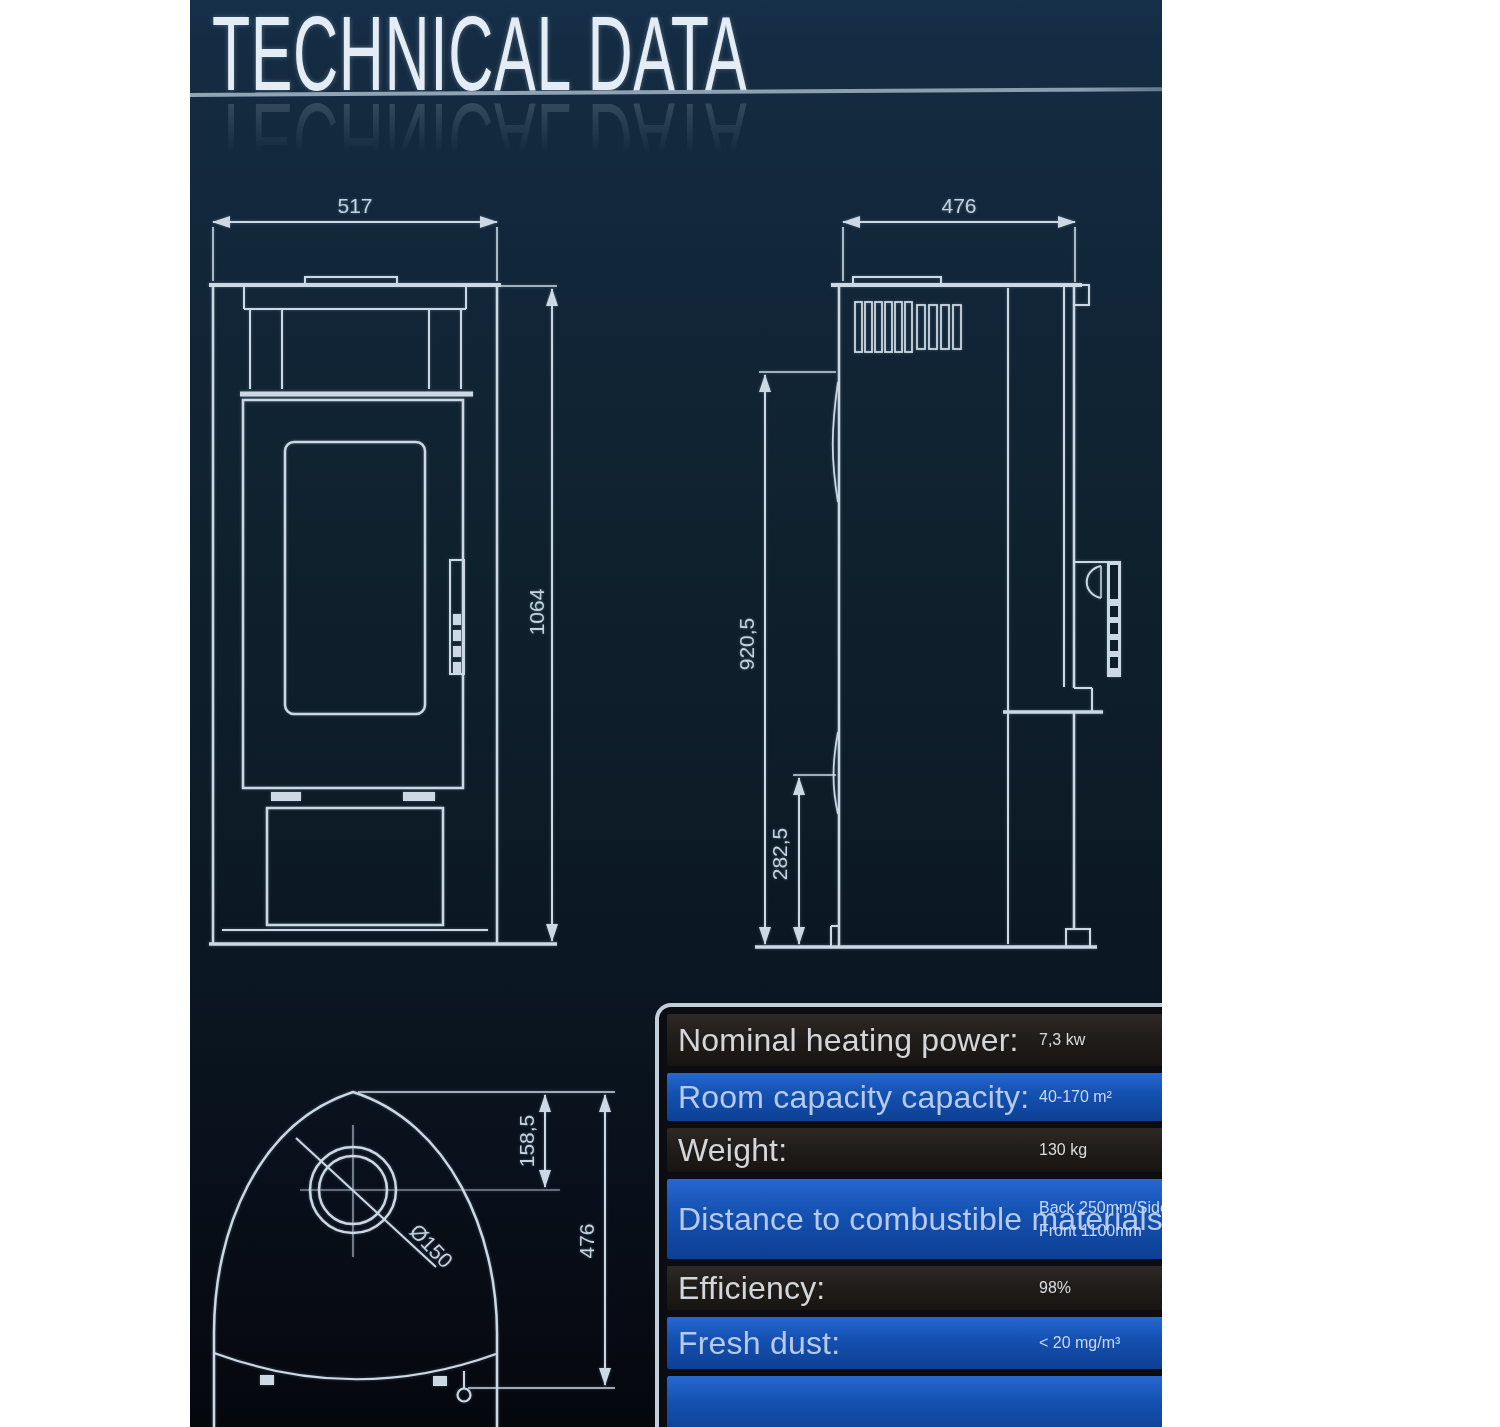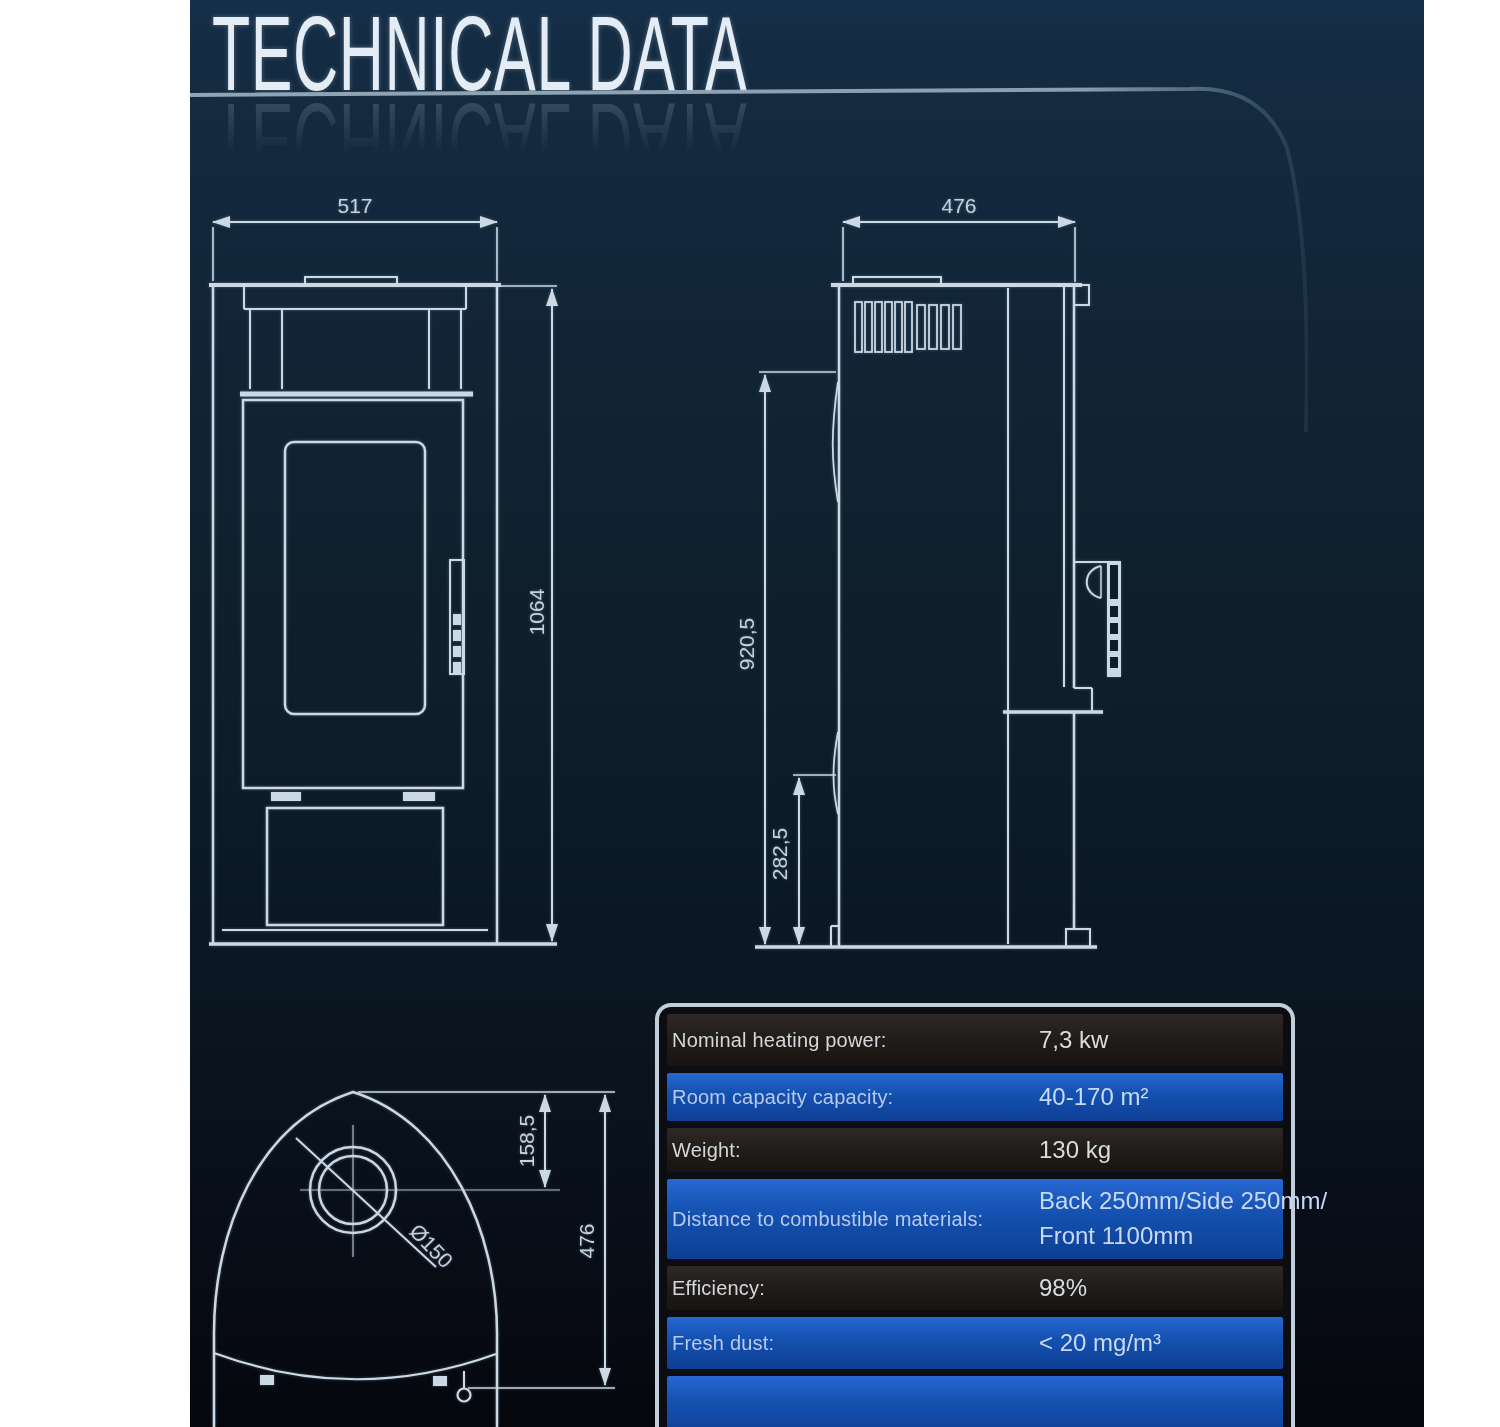--- a/index.html
+++ b/index.html
@@ -1,18 +1,18 @@
 <!DOCTYPE html>
 <html><head>
 <meta charset="utf-8">
 <style>
   html,body{margin:0;padding:0;background:#ffffff;}
   .page{position:relative;width:1500px;height:1427px;background:#ffffff;overflow:hidden;
         font-family:"Liberation Sans", sans-serif;}
-  .content{position:absolute;left:190px;top:0;width:1234px;height:1427px;overflow:hidden;
+  .content{position:absolute;left:190px;top:0;width:972px;height:1427px;overflow:hidden;
     background:linear-gradient(180deg,#16304a 0%,#142c43 3%,#13293e 10%,#112537 22%,
       #10222f 35%,#0e1e2a 48%,#0c1a25 60%,#0a1520 72%,#080f1a 84%,#070a12 94%,#05070d 100%);}
   
   .page-title{position:absolute;left:22px;top:0px;font-size:106px;line-height:1.0;
     font-weight:400;color:#e4edf5;letter-spacing:1px;white-space:nowrap;
     transform:scaleX(0.59);transform-origin:left top;
     text-shadow:0 0 7px rgba(220,235,250,.30);}
   .title-reflection{position:absolute;left:22px;top:88px;font-size:106px;line-height:1.0;
     font-weight:400;color:#9fb8cc;letter-spacing:1px;white-space:nowrap;opacity:.30;
     transform:scaleX(0.59) scaleY(-1);transform-origin:left center;
@@ -27,24 +27,24 @@
   .sv{left:545px;top:182px;}
   .tv{left:10px;top:1075px;}
   
   .spec-table{position:absolute;left:465px;top:1003px;width:640px;height:440px;
     box-sizing:border-box;border:4px solid #c2ced9;border-bottom:none;
     border-radius:16px 16px 0 0;background:#0b0d12;padding:7px 8px 0 8px;}
   .row{position:relative;display:flex;align-items:center;margin-bottom:7px;
     border-radius:2px;}
   .row.dark{background:linear-gradient(180deg,#2e2926 0%,#211d1a 45%,#171412 100%);}
   .row.blue{background:linear-gradient(180deg,#2767d2 0%,#1552b2 40%,#0d3f94 100%);}
-  .row-label{padding-left:5px;font-size:20px;color:#d3d7db;letter-spacing:.2px;}
+  .row-label{padding-left:11px;font-size:32px;color:#d3d7db;letter-spacing:.2px;}
   .row.blue .row-label{color:#b6c9ee;}
   .value-col{position:absolute;left:372px;top:50%;transform:translateY(-50%);
-    font-size:24px;color:#d9dcdf;line-height:1.45;white-space:nowrap;}
+    font-size:16px;color:#d9dcdf;line-height:1.45;white-space:nowrap;}
   .row.blue .value-col{color:#c9d9f5;}
   .h52{min-height:52px;} .h48{min-height:48px;} .h44{min-height:44px;}
   .h80{min-height:80px;} .h42{min-height:42px;}
   .row.cut{min-height:60px;margin-bottom:0;}
 </style>
 </head>
 <body>
 
 <div class="page">
   <div class="content">

